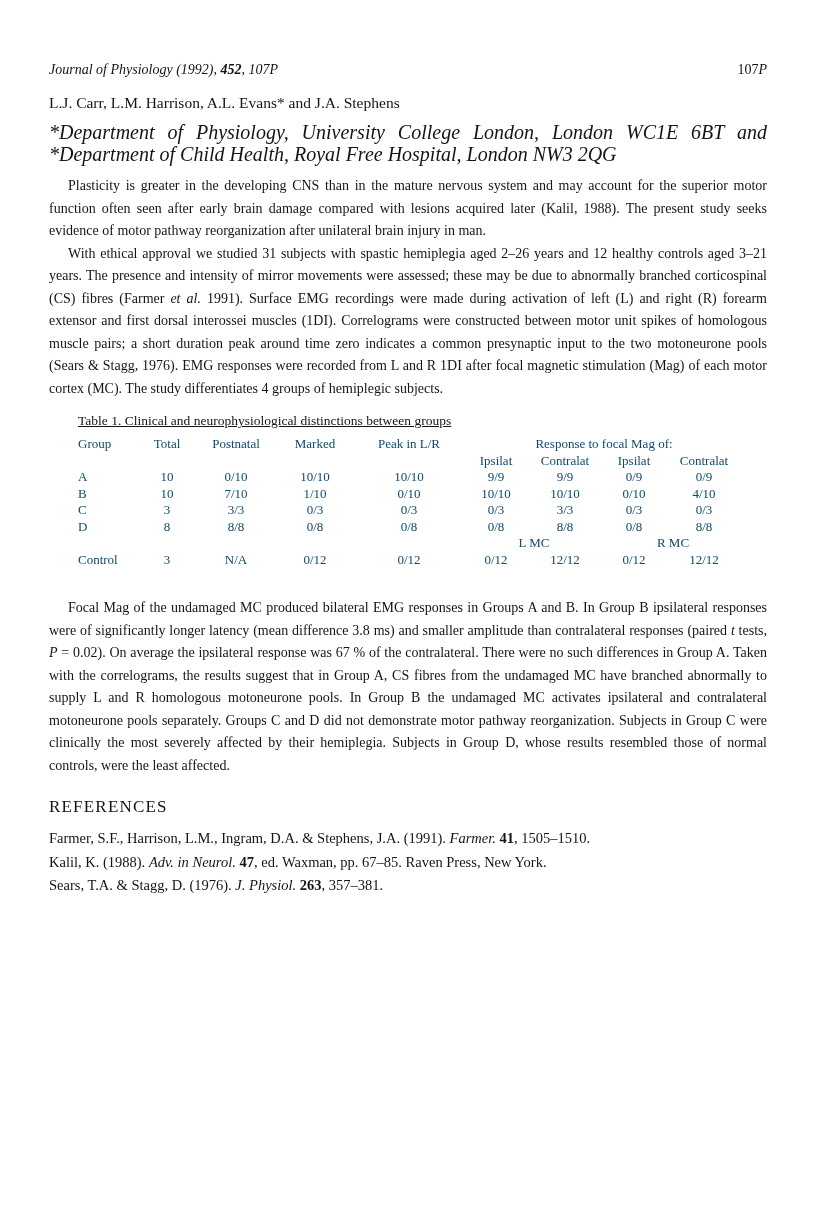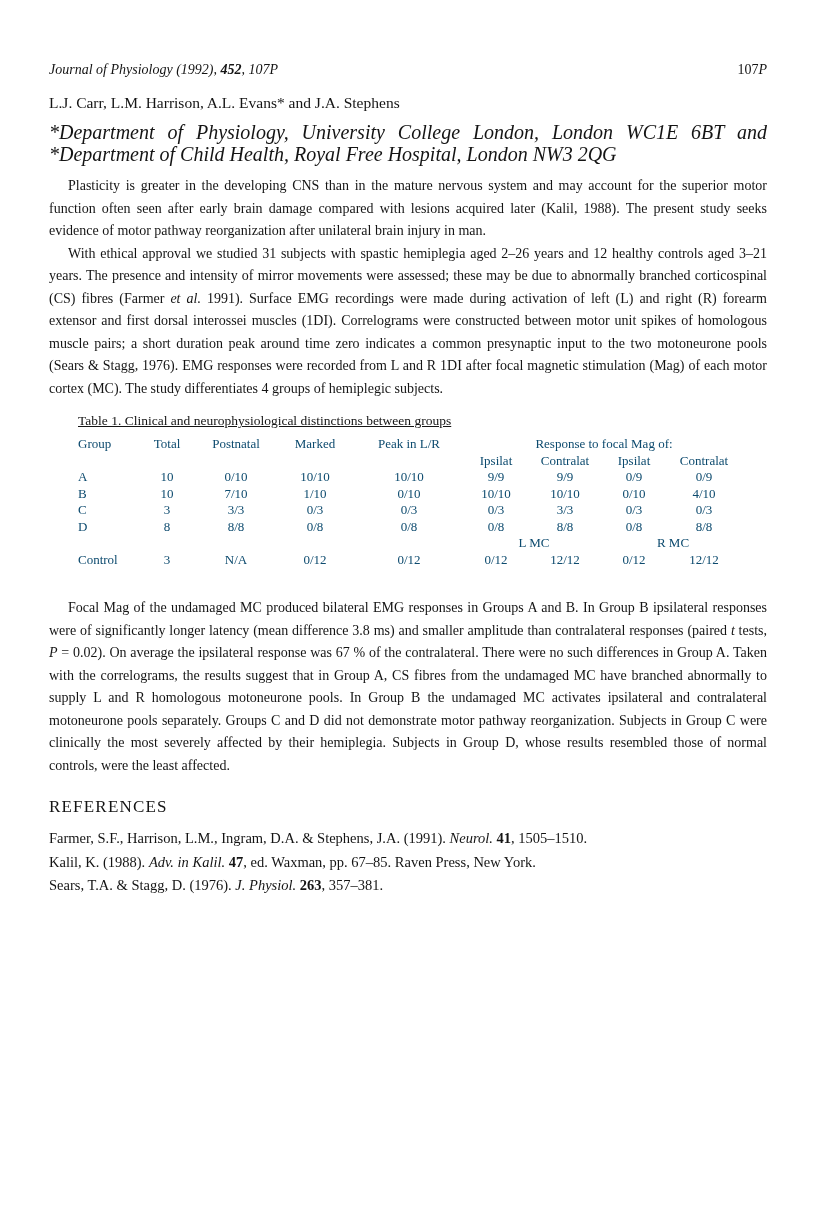--- a/index.html
+++ b/index.html
@@ -171,18 +171,18 @@
           </tr>
         </tbody>
     </table>
   </div>
 
   <p class="body-par after-table"><span>Focal Mag of the undamaged MC produced bilateral EMG responses in Groups A and B. In Group B ipsilateral responses were of significantly longer latency (mean difference 3.8 ms) and smaller amplitude than contralateral responses (paired </span><span class="s-i">t</span><span> tests, </span><span class="s-i">P</span><span> = 0.02). On average the ipsilateral response was 67 % of the contralateral. There were no such differences in Group A. Taken with the correlograms, the results suggest that in Group A, CS fibres from the undamaged MC have branched abnormally to supply L and R homologous motoneurone pools. In Group B the undamaged MC activates ipsilateral and contralateral motoneurone pools separately. Groups C and D did not demonstrate motor pathway reorganization. Subjects in Group C were clinically the most severely affected by their hemiplegia. Subjects in Group D, whose results resembled those of normal controls, were the least affected.</span></p>
 
   <div class="refs-heading">REFERENCES</div>
 
   <div class="refs">
-    <p class="ref"><span>Farmer, S.F., Harrison, L.M., Ingram, D.A. &amp; Stephens, J.A. (1991). </span><span class="s-i">Neurol. </span><span class="s-b">41</span><span>, 1505–1510.</span></p>
-    <p class="ref"><span>Kalil, K. (1988). </span><span class="s-i">Adv. in Kalil. </span><span class="s-b">47</span><span>, ed. Waxman, pp. 67–85. Raven Press, New York.</span></p>
+    <p class="ref"><span>Farmer, S.F., Harrison, L.M., Ingram, D.A. &amp; Stephens, J.A. (1991). </span><span class="s-i">Farmer. </span><span class="s-b">41</span><span>, 1505–1510.</span></p>
+    <p class="ref"><span>Kalil, K. (1988). </span><span class="s-i">Adv. in Neurol. </span><span class="s-b">47</span><span>, ed. Waxman, pp. 67–85. Raven Press, New York.</span></p>
     <p class="ref"><span>Sears, T.A. &amp; Stagg, D. (1976). </span><span class="s-i">J. Physiol. </span><span class="s-b">263</span><span>, 357–381.</span></p>
   </div>
 
 </div>
 
 </body></html>

